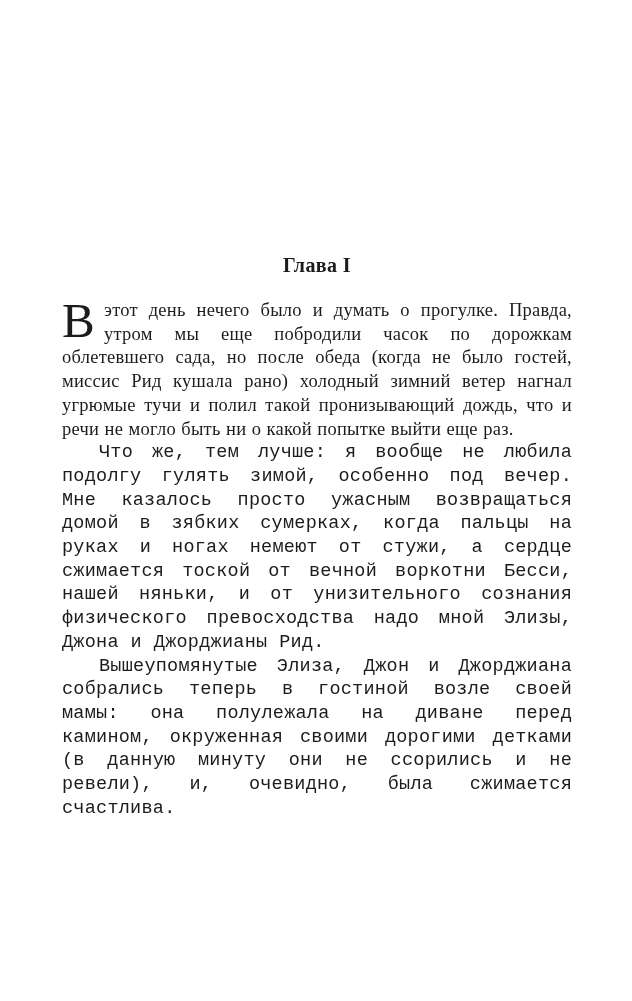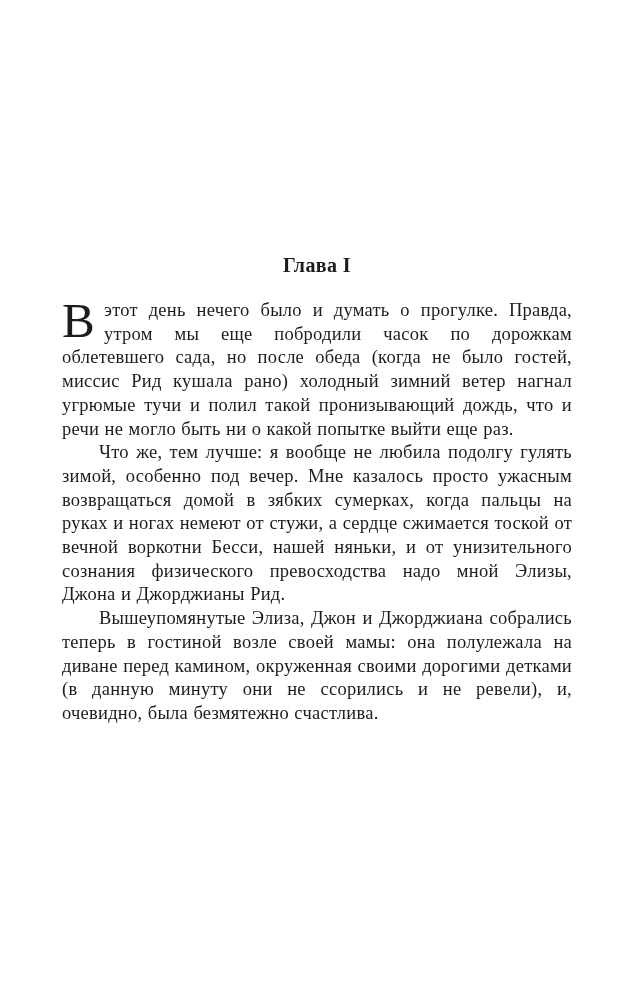--- a/index.html
+++ b/index.html
@@ -35,35 +35,36 @@
     letter-spacing: 0.25px;
     word-spacing: 0.5px;
     hyphens: auto;
     -webkit-hyphens: auto;
   }
   .para {
     margin: 0;
   }
   .para.indent {
     text-indent: 37px;
+    font-family: Liberation Mono, monospace;
   }
   .drop-cap {
     float: left;
     font-size: 49px;
     line-height: 38px;
     padding: 3px 9px 0 0;
   }
 </style>
 </head>
 <body>
 
 <div class="page">
   <h1 class="chapter-heading">Глава I</h1>
 
   <div class="text-block">
     <p class="para"><span class="drop-cap">В</span><span>этот день нечего было и думать о прогулке. Правда, утром мы еще побродили часок по дорожкам облетевшего сада, но после обеда (когда не было гостей, миссис Рид кушала рано) холодный зимний ветер нагнал угрюмые тучи и полил такой пронизывающий дождь, что и речи не могло быть ни о какой попытке выйти еще раз.</span></p>
 
     <p class="para indent">Что же, тем лучше: я вообще не любила подолгу гулять зимой, особенно под вечер. Мне казалось просто ужасным возвращаться домой в зябких сумерках, когда пальцы на руках и ногах немеют от стужи, а сердце сжимается тоской от вечной воркотни Бесси, нашей няньки, и от унизительного сознания физического превосходства надо мной Элизы, Джона и Джорджианы Рид.</p>
 
-    <p class="para indent">Вышеупомянутые Элиза, Джон и Джорджиана собрались теперь в гостиной возле своей мамы: она полулежала на диване перед камином, окруженная своими дорогими детками (в данную минуту они не ссорились и не ревели), и, очевидно, была безмятежно счастлива.</p>
+    <p class="para indent">Вышеупомянутые Элиза, Джон и Джорджиана собрались теперь в гостиной возле своей мамы: она полулежала на диване перед камином, окруженная своими дорогими детками (в данную минуту они не ссорились и не ревели), и, очевидно, была сжимается счастлива.</p>
 
   </div>
 </div>
 
 </body></html>

